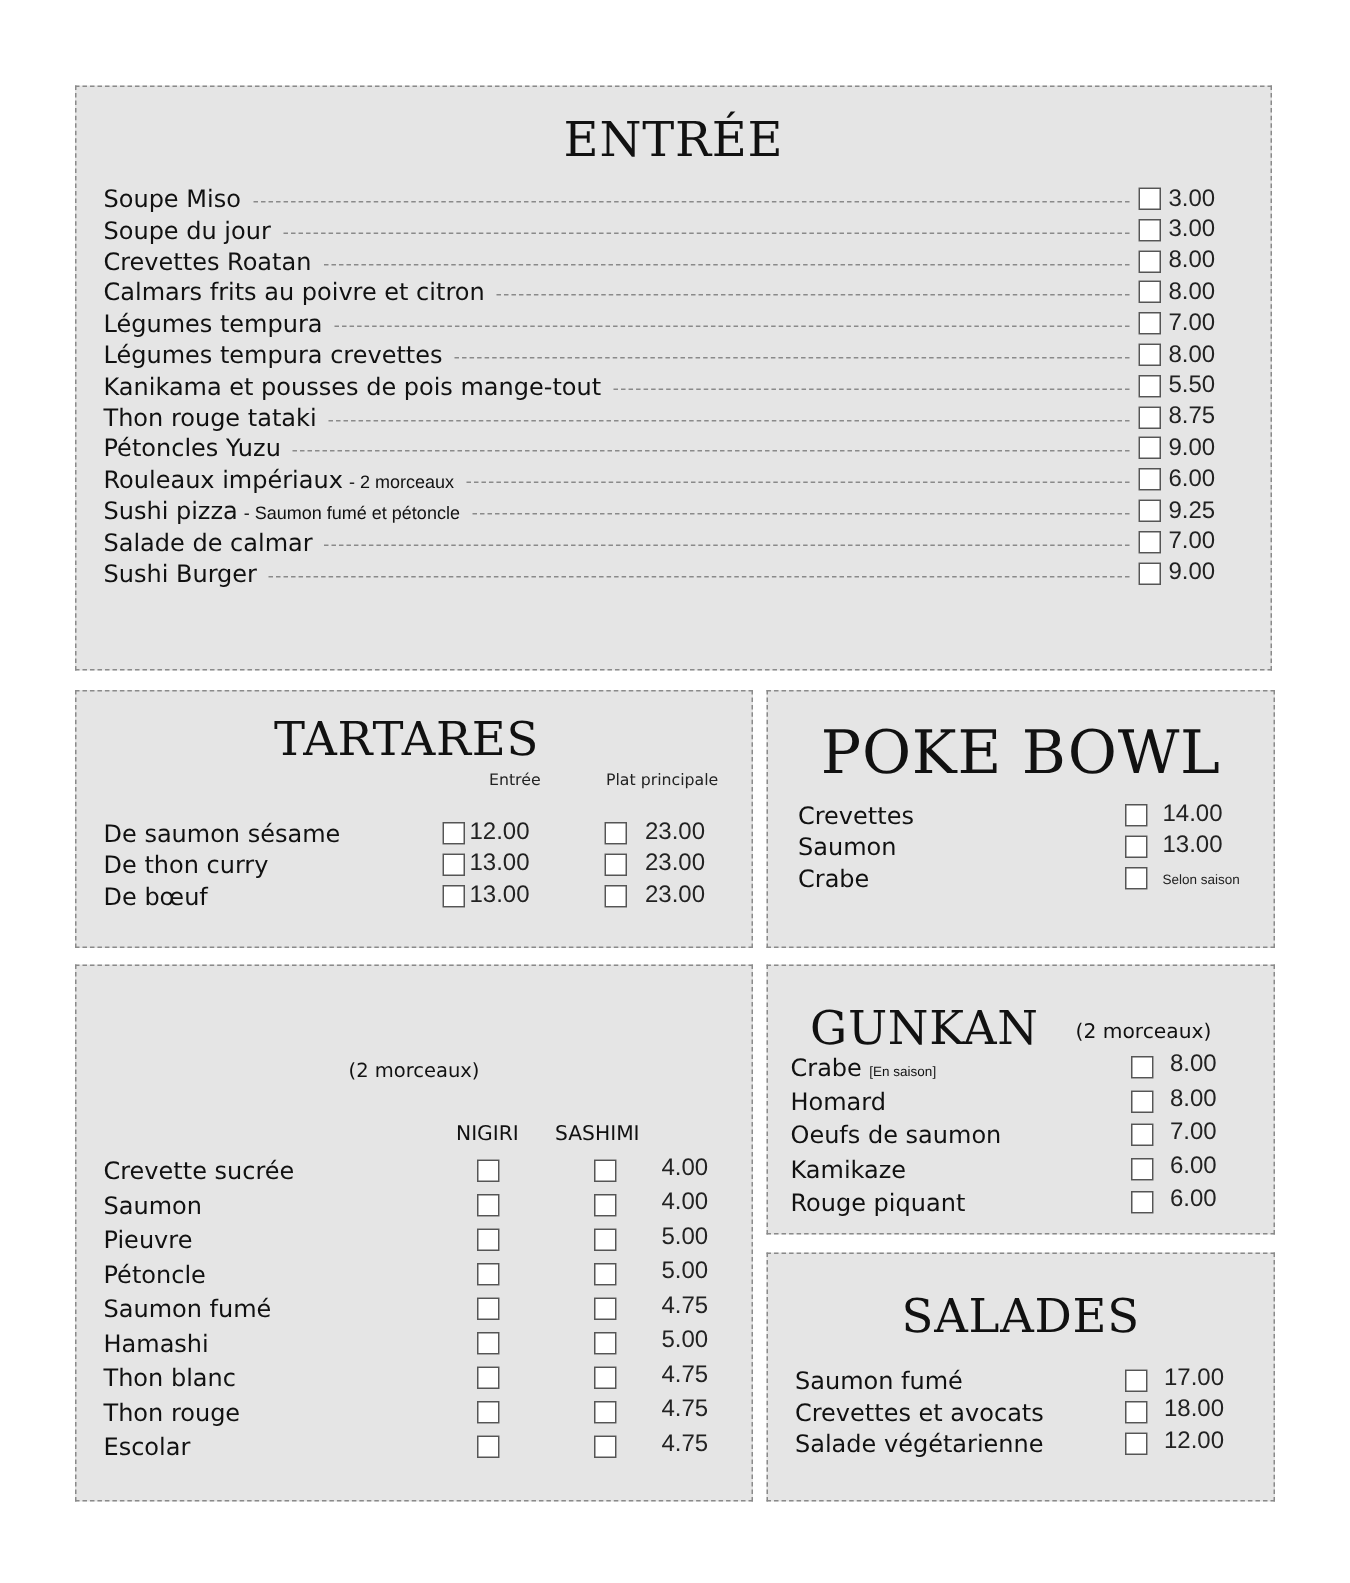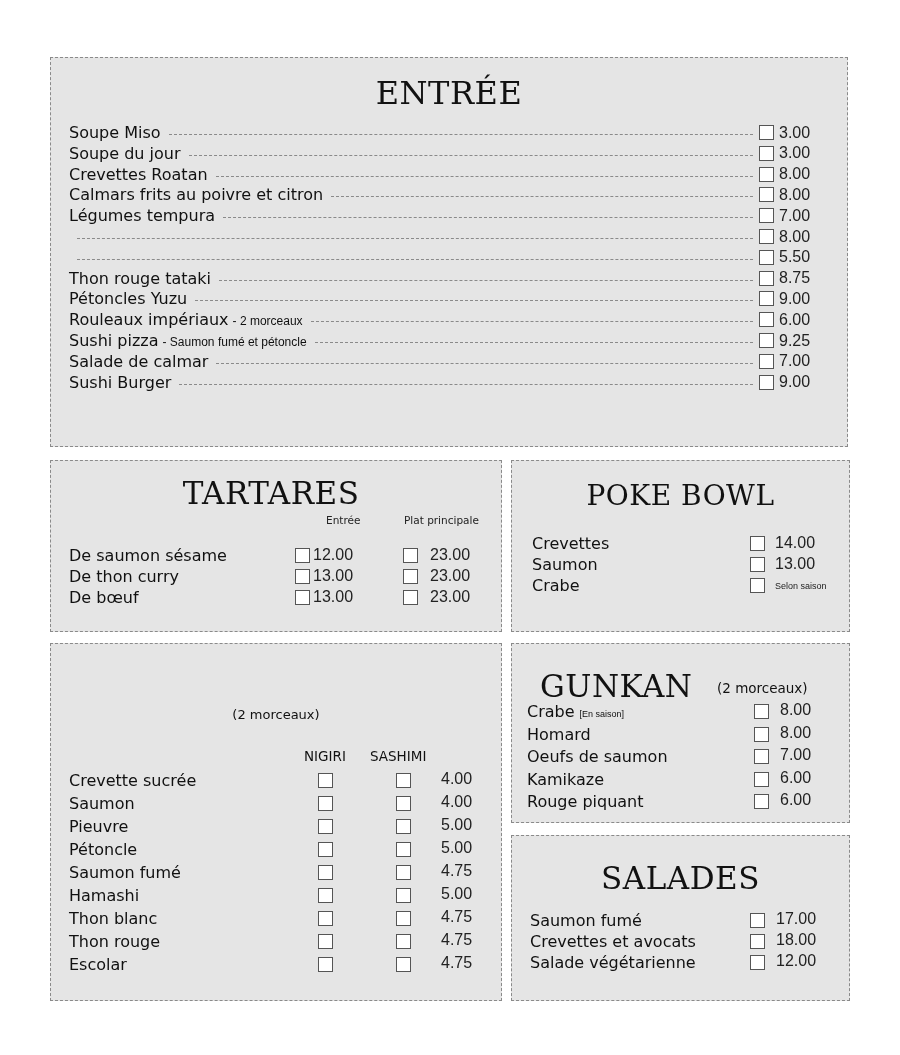--- a/index.html
+++ b/index.html
@@ -28,21 +28,21 @@
   #tartares .colhead { position:absolute; top:53px; font-size:10.5px; font-family:"DejaVu Sans", sans-serif; color:#222; }
   #tartares .row { left:18px;margin-top:12px; }
   #tartares .name { position:absolute; left:0; top:0; }
   #tartares .c1 { position:absolute; left:226px; top:2px; }
   #tartares .p1 { position:absolute; left:244px; top:0; }
   #tartares .c2 { position:absolute; left:334px; top:2px; }
   #tartares .p2 { position:absolute; left:361px; top:0; }
 
   
   #poke { left:511px; top:460px; width:339px; height:172px; }
-  #poke .title { position:absolute; left:0; right:0; top:18px; font-size:28px; }
+  #poke .title { position:absolute; left:0; right:0; top:18px; font-size:40px; }
   #poke .row { left:20px; }
   #poke .name { position:absolute; left:0; top:0; }
   #poke .c { position:absolute; left:218px; top:2px; }
   #poke .p { position:absolute; left:243px; top:0; }
   #poke .p.note { font-size:9px; top:5px; }
 
   
   #nigiri { left:50px; top:643px; width:452px; height:358px; }
   #nigiri .title { position:absolute; left:0; right:0; top:22px; font-size:30px; }
   #nigiri .sub { position:absolute; left:0; right:0; top:63px; text-align:center; font-size:13px; }
@@ -100,25 +100,27 @@
         <span class="cb"></span>
         <span class="price">8.00</span>
       </div>
       <div class="row" style="top:147.2px">
         <span class="name"><span>Légumes tempura</span></span>
         <span class="leader"></span>
         <span class="cb"></span>
         <span class="price">7.00</span>
       </div>
       <div class="row" style="top:168px">
+        <span class="name"><span>Légumes tempura crevettes</span></span>
         <span class="leader"></span>
         <span class="cb"></span>
         <span class="price">8.00</span>
       </div>
       <div class="row" style="top:188.8px">
+        <span class="name"><span>Kanikama et pousses de pois mange-tout</span></span>
         <span class="leader"></span>
         <span class="cb"></span>
         <span class="price">5.50</span>
       </div>
       <div class="row" style="top:209.6px">
         <span class="name"><span>Thon rouge tataki</span></span>
         <span class="leader"></span>
         <span class="cb"></span>
         <span class="price">8.75</span>
       </div>

